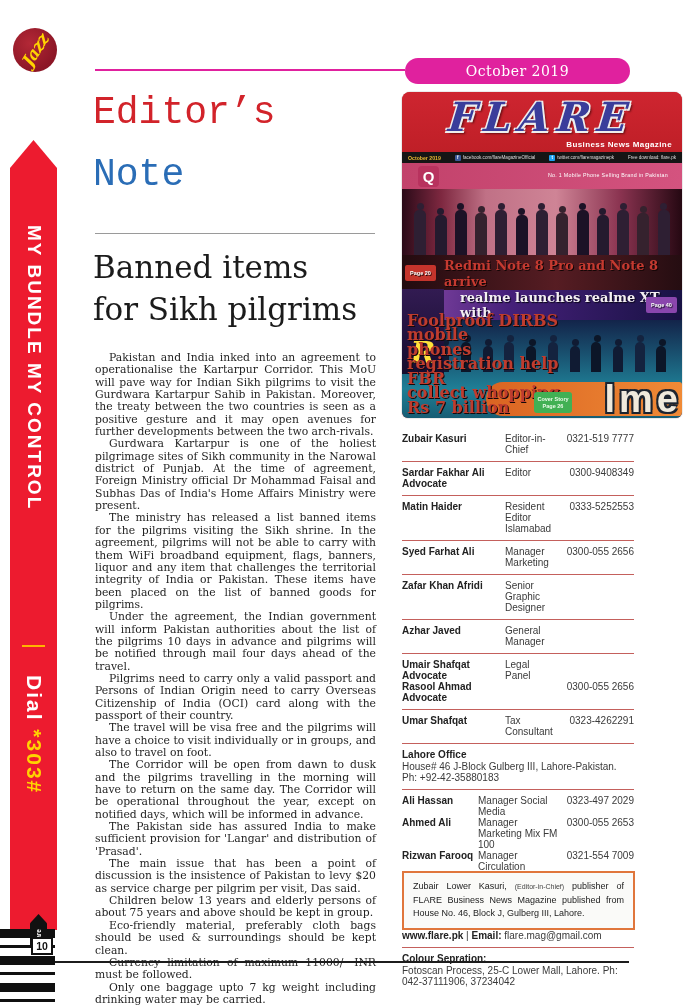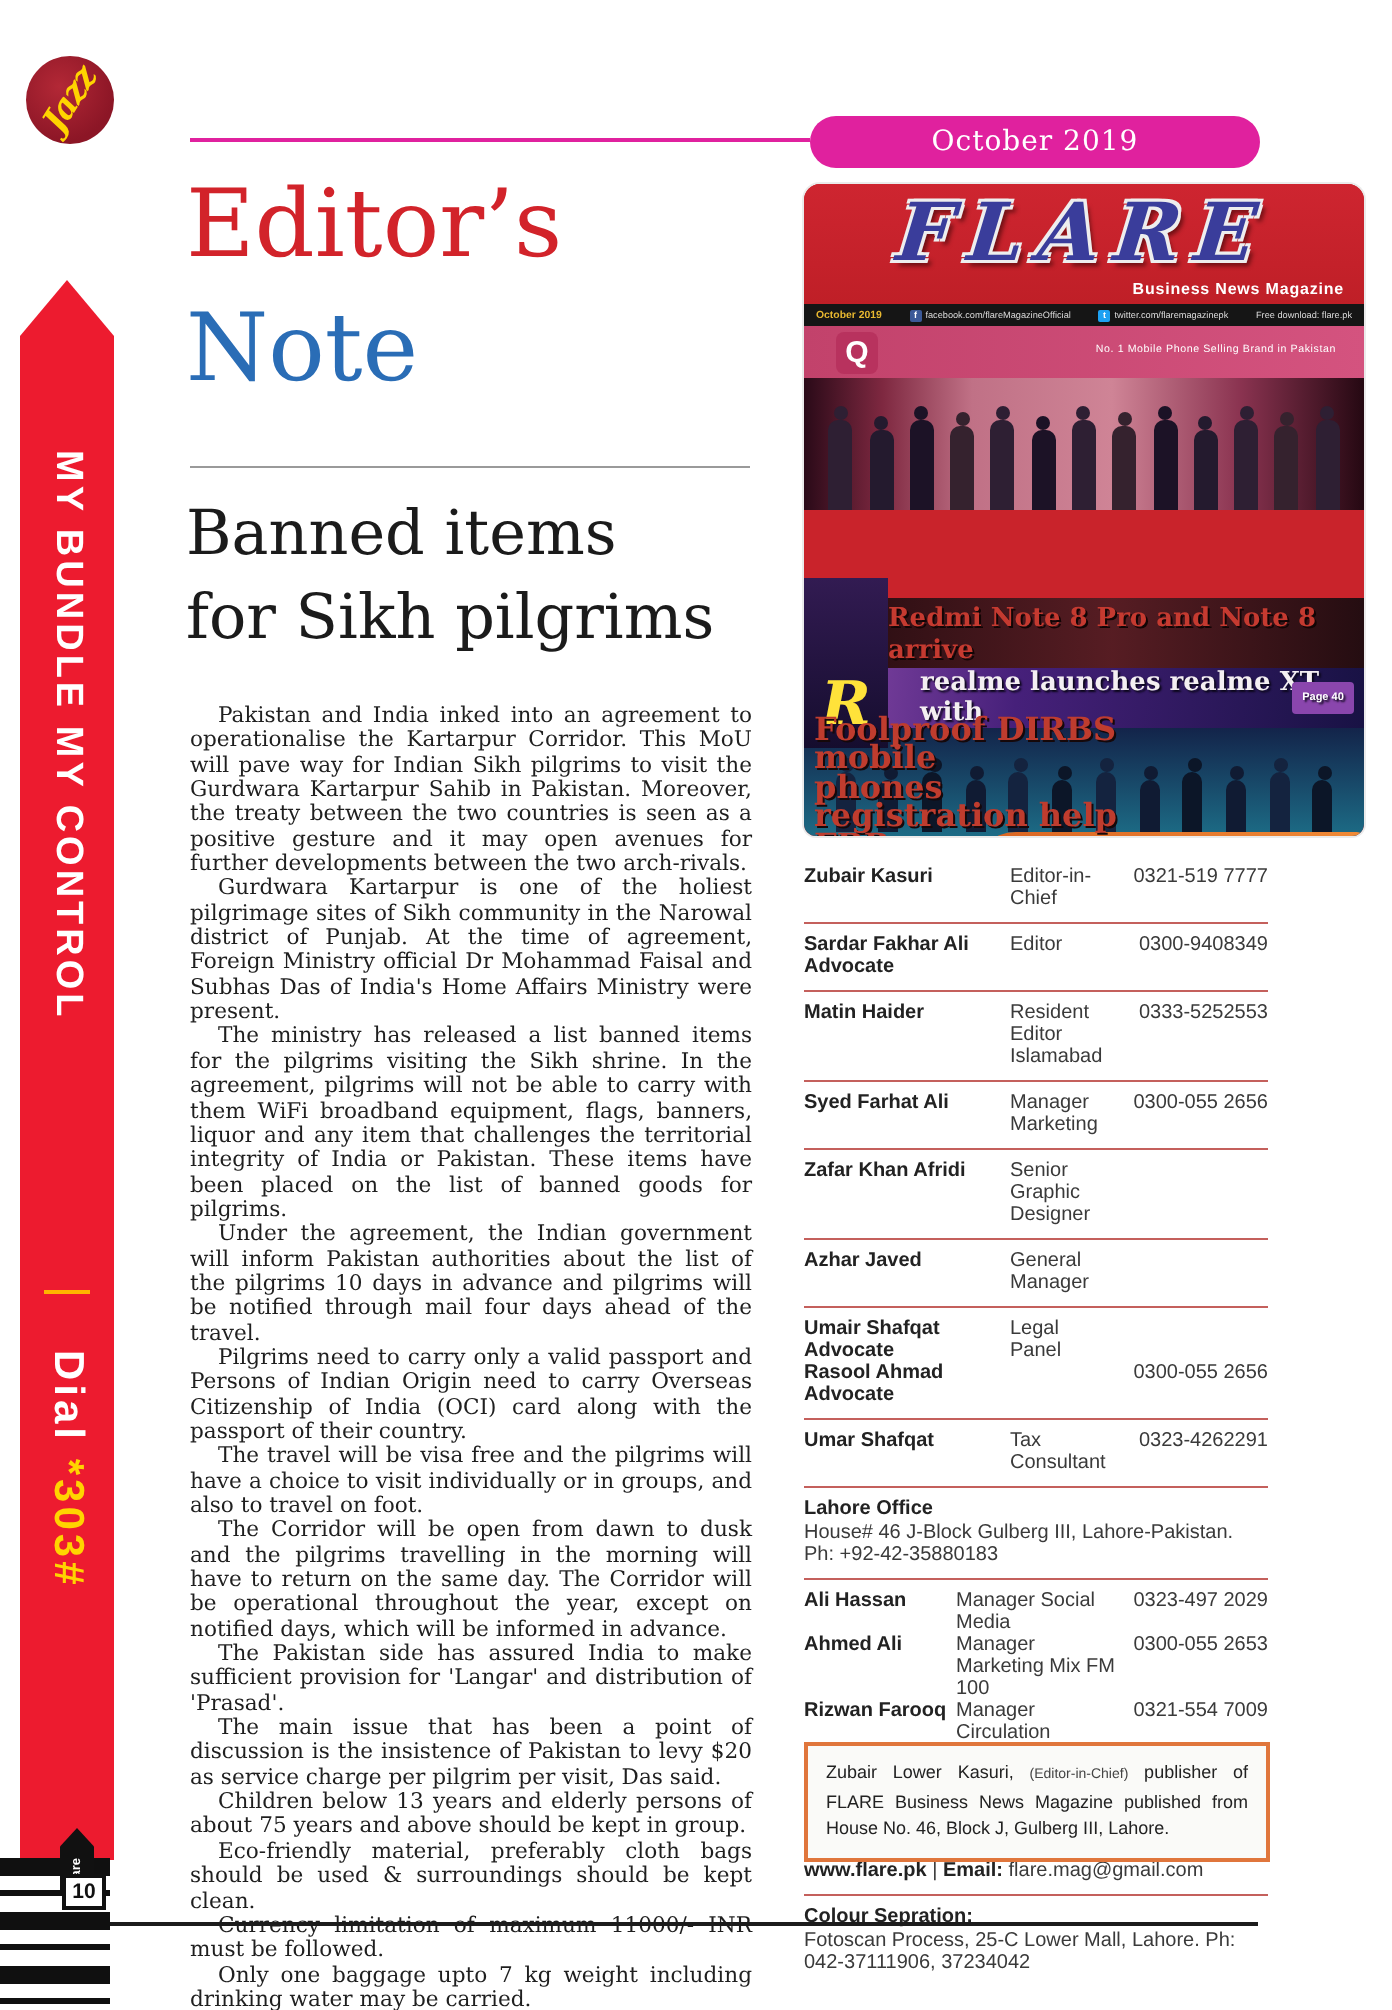--- a/index.html
+++ b/index.html
@@ -39,21 +39,21 @@
   .pageno{position:absolute;left:31px;top:937px;width:22px;height:18px;background:#fff;border:2.5px solid #111;z-index:4;
     display:flex;align-items:center;justify-content:center;font:bold 10.5px "Liberation Sans",sans-serif;color:#111;}
   .bottom-rule{position:absolute;left:55px;top:961px;width:574px;height:2px;background:#1c1c1c;}
 
   
   .top-line{position:absolute;left:95px;top:69px;width:310px;height:2px;background:var(--magenta);}
   .issue-pill{position:absolute;left:405px;top:58px;width:225px;height:26px;border-radius:13px;background:var(--magenta);
     color:#fff;display:flex;align-items:center;justify-content:center;font:14px "DejaVu Serif",serif;letter-spacing:.5px;}
 
   
-  .section-title{position:absolute;left:93px;top:82px;font-size:47px;line-height:62px;font-weight:500;}
+  .section-title{position:absolute;left:93px;top:82px;font-size:38px;line-height:62px;font-weight:500;font-family:Liberation Mono, monospace;}
   .t-red{color:var(--title_red);display:block;}
   .t-blue{color:var(--title_blue);display:block;}
   .title-divider{position:absolute;left:95px;top:233px;width:280px;height:1px;background:#9a9a9a;}
   .headline{position:absolute;left:93px;top:246px;font-size:31px;line-height:42px;color:#1b1b1b;}
   .headline span{display:block;}
 
   
   .body-copy{position:absolute;left:95px;top:352px;width:281px;color:#1f1f1f;
     font-size:10.8px;line-height:12.35px;text-align:justify;}
   .body-copy p{text-indent:14px;margin:0;}
@@ -80,39 +80,39 @@
   .cv-photo1{position:relative;height:66px;
     background:linear-gradient(90deg,#2a0a18 0%,#7e2840 14%,#c07186 30%,#cf8496 55%,#8a3350 78%,#250812 100%);}
   .crowd{position:absolute;left:4px;right:4px;bottom:0;display:flex;justify-content:space-evenly;align-items:flex-end;}
   .fig{position:relative;width:12px;background:#241a2e;border-radius:5px 5px 0 0;height:40px;}
   .fig::before{content:"";position:absolute;top:-7px;left:2.5px;width:7px;height:7px;border-radius:50%;background:inherit;}
   .cv-photo1 .fig:nth-child(odd){height:45px;background:#2e1f33;}
   .cv-photo1 .fig:nth-child(3n){background:#1c1226;}
   .cv-photo1 .fig:nth-child(4n){height:42px;background:#35222e;}
   .cv-band1{position:relative;height:35px;padding:3px 16px 0 42px;
     background:linear-gradient(90deg,rgba(28,10,14,.96),rgba(74,28,34,.9) 55%,rgba(30,12,16,.96));
-    color:#c53a30;font-weight:bold;font-size:13px;line-height:15.5px;text-shadow:1px 1px 0 #120505;margin-top:44px;}
+    color:#c53a30;font-weight:bold;font-size:13px;line-height:15.5px;text-shadow:1px 1px 0 #120505;}
   .badge-p20{position:absolute;left:3px;top:10px;width:31px;height:16px;border-radius:2px;background:#c5342c;
     color:#fff;font:bold 5.5px "Liberation Sans",sans-serif;display:flex;align-items:center;justify-content:center;}
   .cv-band2{position:relative;height:30px;padding:1px 4px 0 58px;
     background:linear-gradient(95deg,#8a4aa8,#46207a 38%,#181244 100%);
     color:#f4eff2;font-weight:bold;font-size:13px;line-height:14.5px;text-shadow:1px 1px 1px #0a0618;}
   .badge-p40{position:absolute;right:5px;top:7px;width:31px;height:16px;border-radius:2px;background:#8a46ad;
     color:#fff;font:bold 5.5px "Liberation Sans",sans-serif;display:flex;align-items:center;justify-content:center;}
   .cv-photo2{position:relative;height:98px;background:linear-gradient(180deg,#13244a,#1f7f96 70%,#175d74);}
   .cv-photo2 .fig{height:26px;background:#101b33;width:10px;}
   .cv-photo2 .crowd{bottom:46px;}
   .cv-photo2 .fig:nth-child(odd){height:30px;background:#14233f;}
   .cv-photo2 .fig:nth-child(3n){background:#0c1628;}
   .r-block{position:absolute;left:0;top:197px;width:42px;height:85px;z-index:2;
     background:linear-gradient(180deg,#321b52,#150d2e);display:flex;align-items:flex-end;justify-content:center;
     color:#ffe23a;font:italic bold 30px "DejaVu Serif",serif;padding-bottom:4px;}
-  .orange-band{position:absolute;left:84px;right:0;bottom:2px;height:44px;z-index:1;
+  .orange-band{position:absolute;left:84px;right:0;bottom:2px;height:34px;z-index:1;
     background:linear-gradient(90deg,#d96422,#f08a36);border-radius:24px 4px 4px 24px;
-    display:flex;align-items:center;justify-content:flex-end;padding-right:10px;}
+    display:flex;align-items:center;justify-content:flex-end;}
   .orange-band span{color:#efe9dc;font:bold 38px "Liberation Sans",sans-serif;letter-spacing:4px;
     text-shadow:-2px -2px 0 #1c2430,2px -2px 0 #1c2430,-2px 2px 0 #1c2430,2px 2px 0 #1c2430;}
   .cv-head3{position:absolute;left:5px;bottom:3px;width:172px;z-index:3;color:#bf3c2e;
     font-weight:bold;font-size:16px;line-height:14.5px;text-shadow:1px 1px 0 #15080a;}
   .badge-cs{position:absolute;left:132px;bottom:5px;width:38px;height:21px;z-index:4;border-radius:3px;
     background:var(--badge_green);color:#eafbe9;font:bold 5.5px "Liberation Sans",sans-serif;
     display:flex;flex-direction:column;align-items:center;justify-content:center;line-height:7px;}
 
   
   .staff{position:absolute;left:402px;top:428px;width:232px;font-family:"Liberation Sans",sans-serif;

